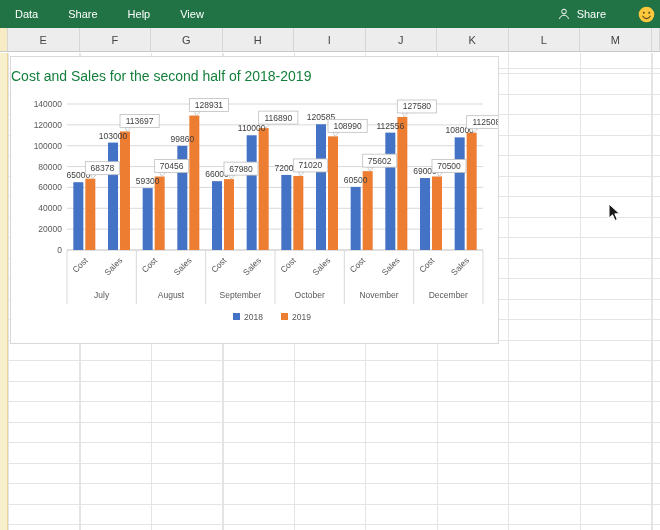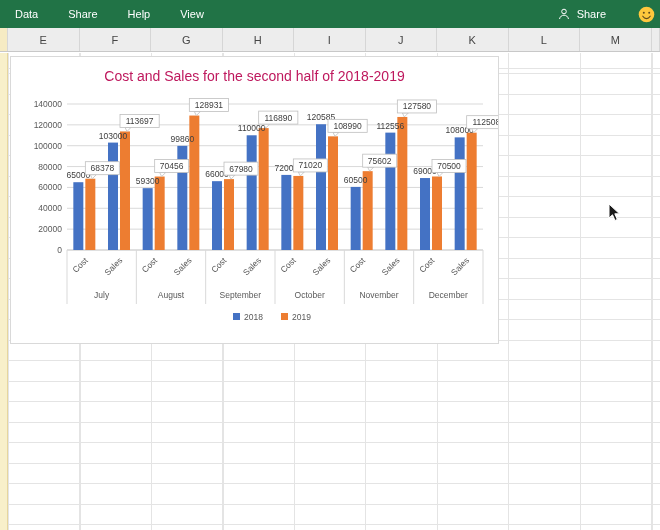--- a/index.html
+++ b/index.html
@@ -40,22 +40,22 @@
   .left-strip{
     position:absolute;left:0;top:0;width:8px;bottom:0;
     background:#F8F0CA;border-right:1px solid #E6D69E;box-sizing:border-box;
   }
   
   .chart{
     position:absolute;left:10px;top:3px;width:489px;height:288px;
     background:#fff;border:1px solid #D9D9D9;box-sizing:border-box;
   }
   .chart-title{
-    position:absolute;top:11px;left:0;right:0;text-align:center;
-    font-size:14px;color:#be185d;z-index:2;
+    position:absolute;top:11px;left:0;right:0;
+    font-size:14px;color:#15803d;z-index:2;
   }
   #chart-svg{position:absolute;left:0;top:0;}
   
   .cursor{position:absolute;left:608px;top:203px;z-index:50;}
 </style>
 </head>
 <body>
 
 <div class="ribbon">
   <span class="tab">Data</span>

